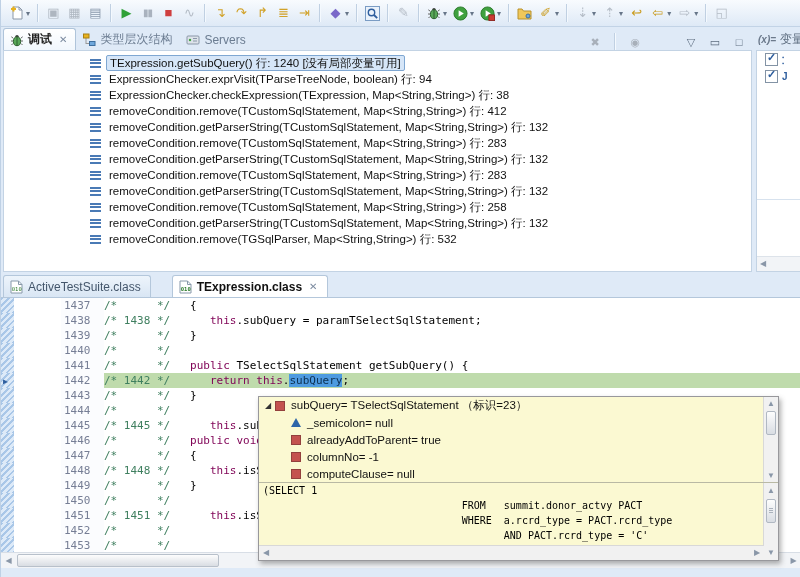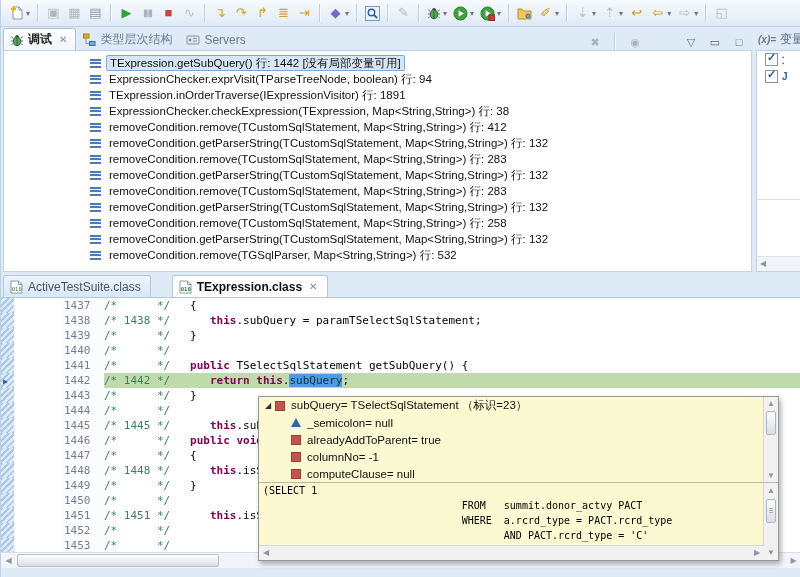--- a/index.html
+++ b/index.html
@@ -58,21 +58,21 @@
     border-top:1px solid #B4C7DB;}
   .cl{display:flex;height:15px;line-height:15px;font-family:"DejaVu Sans Mono",monospace;font-size:11px;white-space:pre;}
   .cl .ann{width:13px;flex:none;position:relative;
     background:repeating-linear-gradient(135deg,#A9C7E8 0 2px,#DDEAF8 2px 4.5px);}
   .cl .ann .ip-arrow{position:absolute;left:2px;top:1px;font-size:8px;color:#2E5E9E;}
   .cl .ln{width:34px;flex:none;color:#767E95;background:#FBFCFE;padding-right:6px;text-align:left;padding-left:3px;margin-left:47px;}
   .cl .code{flex:1;}
   .cl.cur .code{background:#BFDBAC;}
   .seg-c{color:#3F7F5F;}
   .seg-p{color:#000;}
-  .seg-k{color:#7F0055;font-weight:bold;margin-top:45px;}
+  .seg-k{color:#7F0055;font-weight:normal;margin-top:45px;}
   .seg-s{background:#4E9BE0;color:#0D3050;}
   .editor-hscroll{position:absolute;left:0;right:0;bottom:0;height:15px;background:#F2F4F7;border-top:1px solid #D8DEE6;display:flex;align-items:center;}
   .sb-btn{width:15px;height:15px;color:#8A97A8;font-size:8px;text-align:center;line-height:15px;flex:none;}
   .sb-thumb-h{height:11px;background:linear-gradient(#FDFDFD,#D9DDE3);border:1px solid #B8C0CA;border-radius:2px;width:200px;margin:0 1px;}
   .sb-track-rest{flex:1;}
   
   .popup{position:absolute;left:257px;top:396px;width:519px;height:163px;background:#FBF9D2;
     border:1px solid #98989C;box-shadow:2px 3px 5px rgba(80,80,80,.45);z-index:10;}
   .popup-tree{position:absolute;top:0;left:0;right:0;height:85px;overflow:hidden;}
   .ptree-row{display:flex;align-items:center;height:17px;font-size:11.5px;color:#111;white-space:nowrap;}
@@ -297,29 +297,25 @@
             <span class="tb-glyph" style="color: rgb(94, 110, 128);">▭</span>
           </span>
           <span class="tb-item">
             <span class="tb-glyph" style="color: rgb(94, 110, 128);">□</span>
           </span>
         </div>
       <div class="debug-content">
         <div class="frames" id="frames">
             <div class="frame selected">
               <span class="frame-icon"></span>
-              <span class="frame-label">TExpression.getSubQuery() 行: 1442 [没有局部变量可用]</span>
+              <span class="frame-label">TExpression.getSubQuery() 行: 1240 [没有局部变量可用]</span>
             </div>
             <div class="frame">
               <span class="frame-icon"></span>
               <span class="frame-label">ExpressionChecker.exprVisit(TParseTreeNode, boolean) 行: 94</span>
-            </div>
-            <div class="frame">
-              <span class="frame-icon"></span>
-              <span class="frame-label">TExpression.inOrderTraverse(IExpressionVisitor) 行: 1891</span>
             </div>
             <div class="frame">
               <span class="frame-icon"></span>
               <span class="frame-label">ExpressionChecker.checkExpression(TExpression, Map&lt;String,String&gt;) 行: 38</span>
             </div>
             <div class="frame">
               <span class="frame-icon"></span>
               <span class="frame-label">removeCondition.remove(TCustomSqlStatement, Map&lt;String,String&gt;) 行: 412</span>
             </div>
             <div class="frame">

